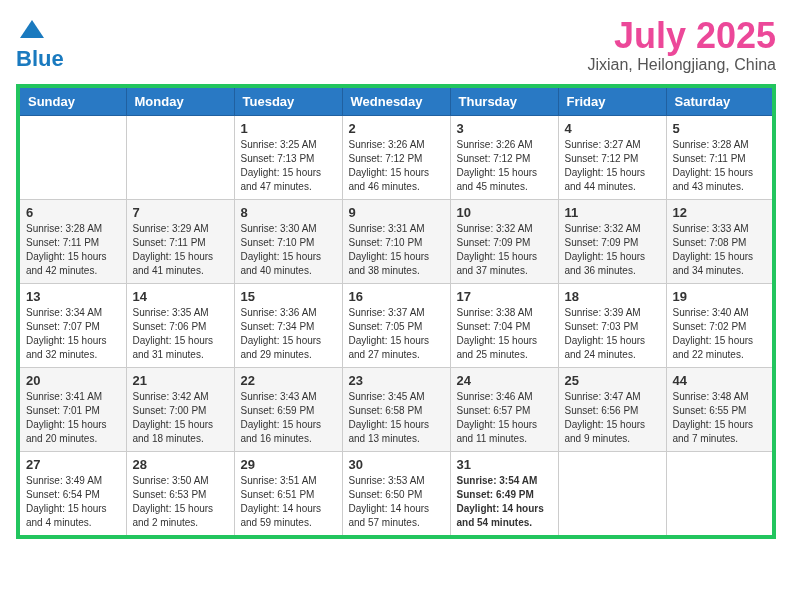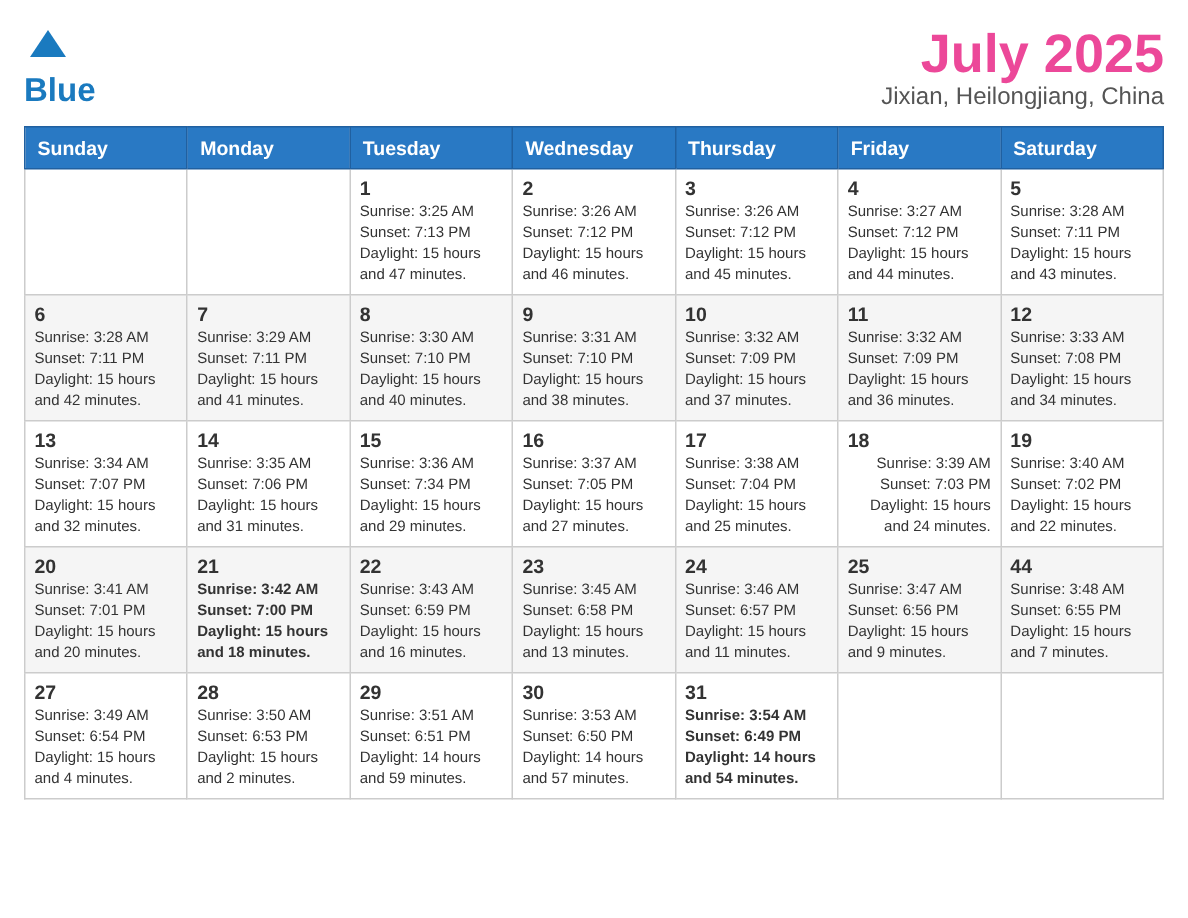--- a/index.html
+++ b/index.html
@@ -46,21 +46,21 @@
       color: #ec4899;
       line-height: 1.1;
     }
     .location-title {
       font-size: 16px;
       color: #555;
     }
     .calendar {
       width: 100%;
       border-collapse: collapse;
-      border: 1px solid #22c55e;
+      border: 4px solid #22c55e;
     }
     .calendar th {
       background-color: #2979c4;
       color: #fff;
       font-size: 13px;
       font-weight: bold;
       padding: 6px 8px;
       text-align: left;
       border: 1px solid #2060a0;
     }
@@ -227,41 +227,41 @@
 Daylight: 15 hours and 27 minutes.</div>
         </td>
         <td>
           <span class="day-number">17</span>
           <div class="day-info" style="white-space: pre-line;">Sunrise: 3:38 AM
 Sunset: 7:04 PM
 Daylight: 15 hours and 25 minutes.</div>
         </td>
         <td>
           <span class="day-number">18</span>
-          <div class="day-info" style="white-space: pre-line; text-align: right;">Sunrise: 3:39 AM
+          <div class="day-info" style="white-space: pre-line;">Sunrise: 3:39 AM
 Sunset: 7:03 PM
 Daylight: 15 hours and 24 minutes.</div>
         </td>
         <td>
           <span class="day-number">19</span>
           <div class="day-info" style="white-space: pre-line;">Sunrise: 3:40 AM
 Sunset: 7:02 PM
 Daylight: 15 hours and 22 minutes.</div>
         </td>
       </tr>
       <tr>
         <td>
           <span class="day-number">20</span>
           <div class="day-info" style="white-space: pre-line;">Sunrise: 3:41 AM
 Sunset: 7:01 PM
 Daylight: 15 hours and 20 minutes.</div>
         </td>
         <td>
           <span class="day-number">21</span>
-          <div class="day-info" style="white-space: pre-line; font-weight: bold;">Sunrise: 3:42 AM
+          <div class="day-info" style="white-space: pre-line;">Sunrise: 3:42 AM
 Sunset: 7:00 PM
 Daylight: 15 hours and 18 minutes.</div>
         </td>
         <td>
           <span class="day-number">22</span>
           <div class="day-info" style="white-space: pre-line;">Sunrise: 3:43 AM
 Sunset: 6:59 PM
 Daylight: 15 hours and 16 minutes.</div>
         </td>
         <td>

